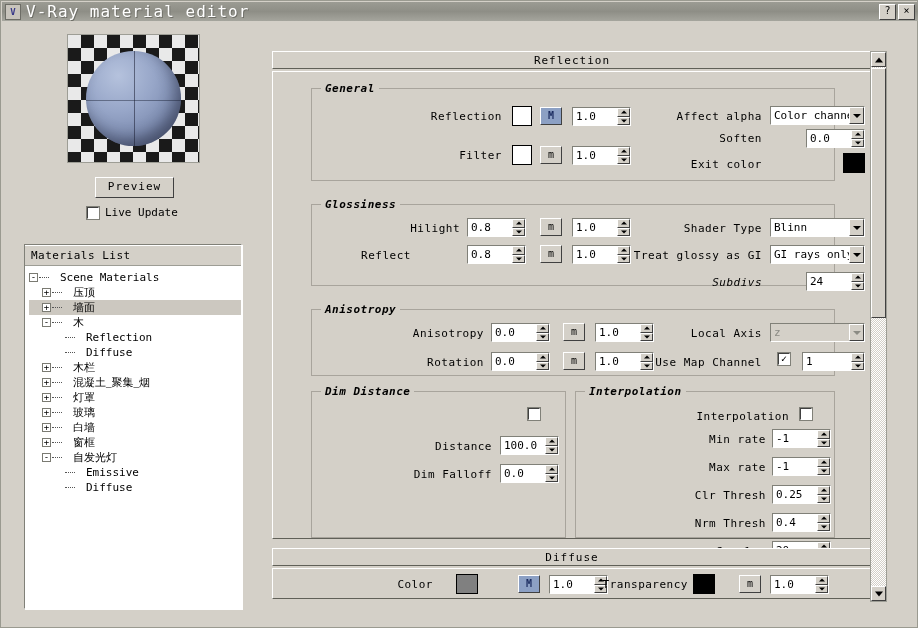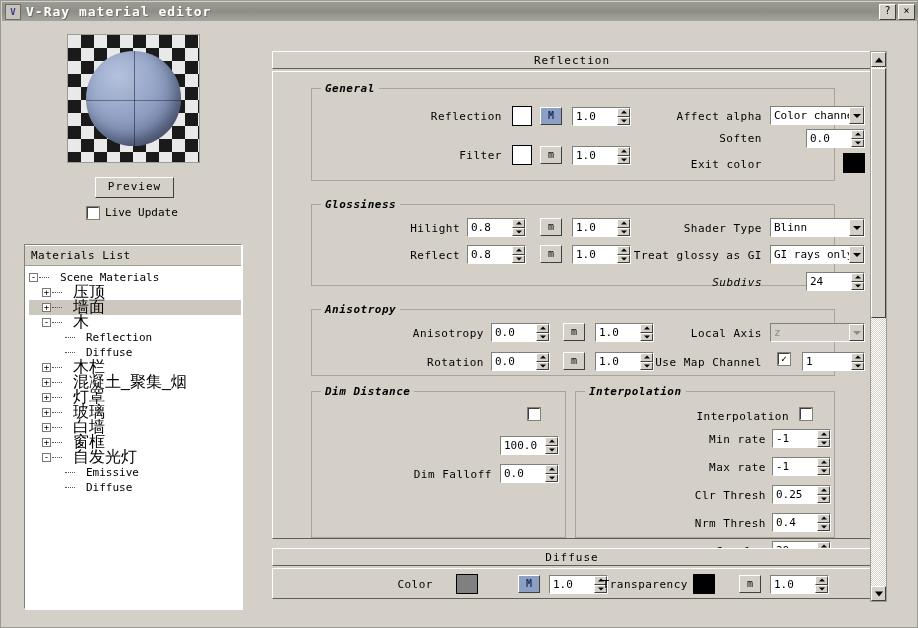--- a/index.html
+++ b/index.html
@@ -31,21 +31,21 @@
   #titlebar .tb-icon {
     width: 14px; height: 14px; margin-left: 3px; margin-right: 5px;
     background: #c8c4bc;
     border: 1px solid #6d6d66;
     position: relative; flex: none;
     display: flex; align-items: center; justify-content: center;
     font-size: 9px; color: #3a3a8a; font-weight: bold;
   }
   #titlebar .tb-title {
     font-family: "DejaVu Sans Mono", monospace;
-    font-size: 13px; font-weight: bold; color: #ffffff;
+    font-size: 16px; font-weight: normal; color: #ffffff;
     letter-spacing: 1px;
     text-shadow: 1px 1px 0 #6f6f68;
   }
   #titlebar .tb-buttons {
     position: absolute; right: 3px; top: 2px;
     display: flex; gap: 2px;
   }
   .tb-btn {
     width: 15px; height: 14px;
     background: #d4d0c8;
@@ -134,21 +134,21 @@
     font-size: 11px; letter-spacing: .5px;
   }
   #tree { padding: 4px 0 0 4px; }
   .tnode {
     display: flex; align-items: center; height: 15px;
     font-size: 11px; white-space: nowrap;
     font-family: "DejaVu Sans Mono", monospace;
   }
   .tnode.sel { background: #ccc8c0; }
   .tlabel { padding-left: 3px; margin-left: 8px; }
-  .tlabel.cjk { font-family: Liberation Sans, sans-serif; font-size: 16px; }
+  .tlabel.cjk { font-family: Liberation Serif, serif; font-size: 11px; }
   .exp {
     width: 9px; height: 9px; box-sizing: border-box;
     border: 1px solid #7a7a72; background: #fff;
     display: flex; align-items: center; justify-content: center;
     font-size: 9px; line-height: 7px; color: #000;
     font-family: "DejaVu Sans Mono", monospace;
     flex: none; cursor: pointer;
   }
   .dotlead {
     width: 10px; height: 1px; flex: none;
@@ -521,21 +521,21 @@
           </div>
           <div class="mapbtn" style="left:228px; top:13px;">m</div>
           <div class="num" style="left:260px; top:13px; width:59px;">
             <div class="numval">1.0</div>
             <div class="spin">
                 <div class="up"></div>
                 <div class="dn"></div>
               </div>
           </div>
 
-          <span class="lbl" style="left:0px; top:44px; width:148px;">Reflect</span>
+          <span class="lbl" style="left:0px; top:44px; width:148px;text-align:center;">Reflect</span>
           <div class="num" style="left:155px; top:40px; width:59px;">
             <div class="numval">0.8</div>
             <div class="spin">
                 <div class="up"></div>
                 <div class="dn"></div>
               </div>
           </div>
           <div class="mapbtn" style="left:228px; top:40px;">m</div>
           <div class="num" style="left:260px; top:40px; width:59px;">
             <div class="numval">1.0</div>
@@ -619,20 +619,21 @@
                 <div class="dn"></div>
               </div>
           </div>
         </div>
 
         <div class="grp" style="left:38px; top:319px; width:255px; height:147px;">
           <span class="grp-label">Dim Distance</span>
 
           <div class="chk chkpos" style="left:216px; top:16px;"></div>
 
+          <span class="lbl" style="left:0px; top:48px; width:180px;">Distance</span>
           <div class="num" style="left:188px; top:44px; width:59px;">
             <div class="numval">100.0</div>
             <div class="spin">
                 <div class="up"></div>
                 <div class="dn"></div>
               </div>
           </div>
 
           <span class="lbl" style="left:0px; top:76px; width:180px;">Dim Falloff</span>
           <div class="num" style="left:188px; top:72px; width:59px;">

